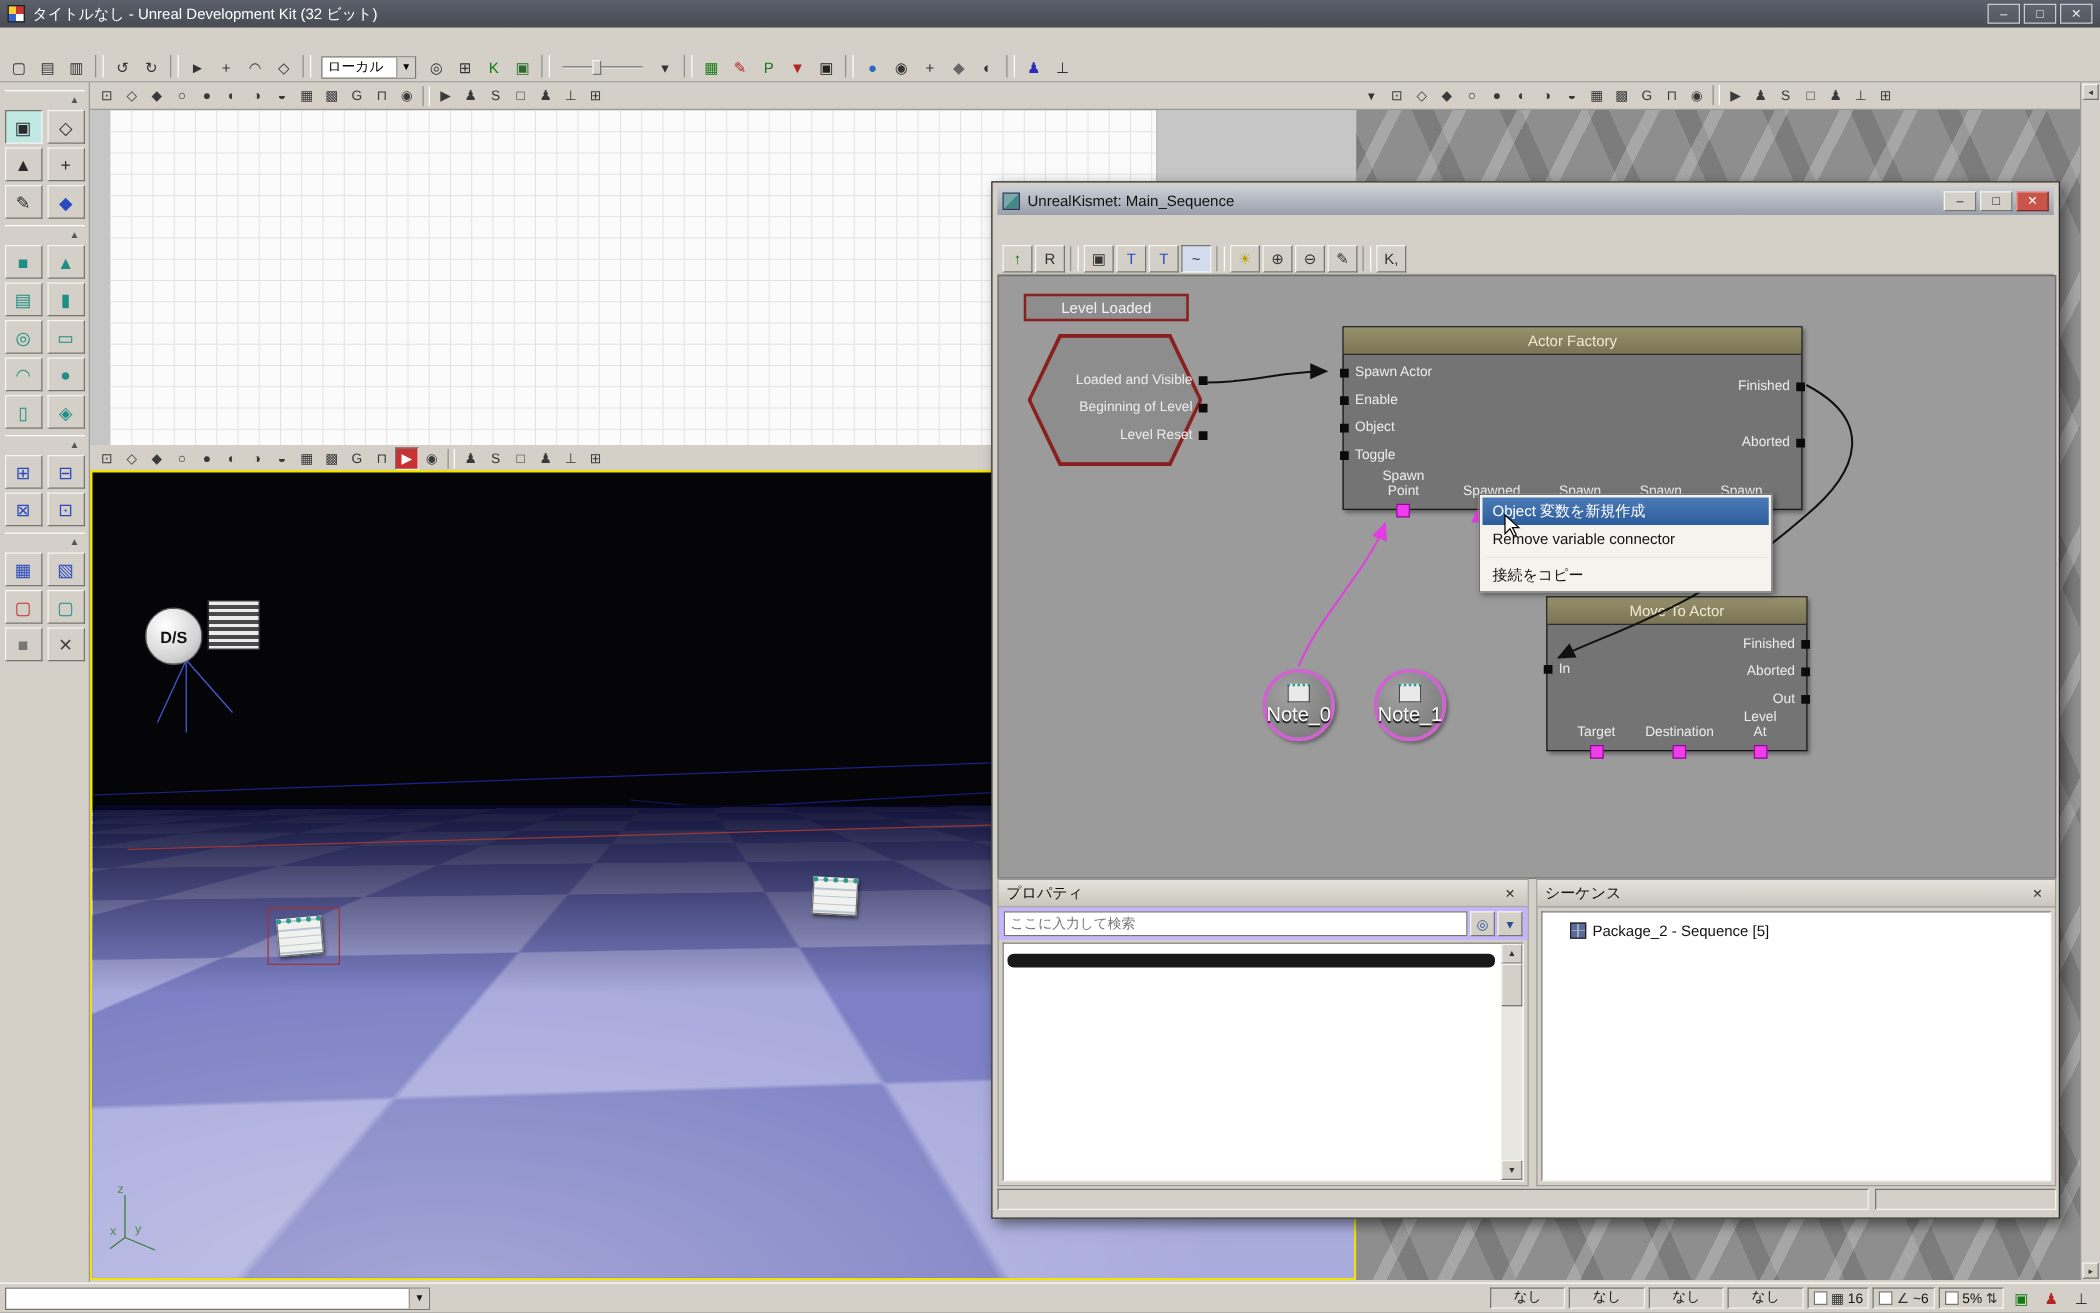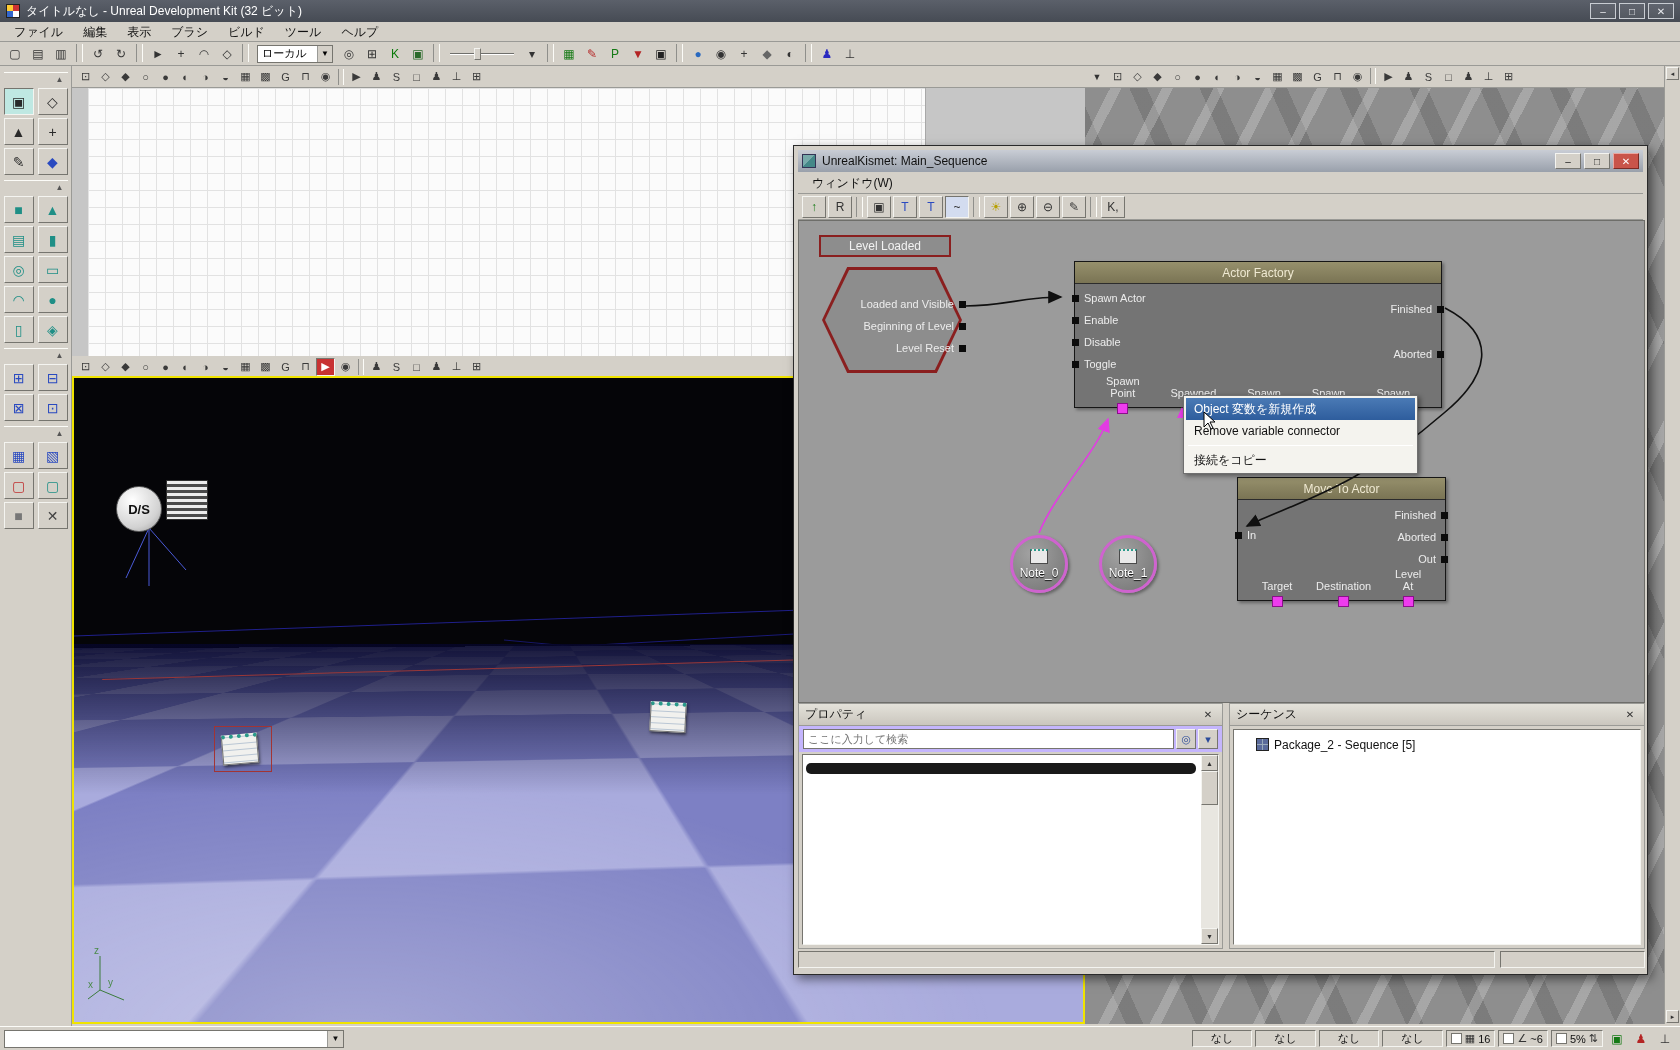--- a/index.html
+++ b/index.html
@@ -94,21 +94,21 @@
 .pin-var{display:flex;flex-direction:column;align-items:center;color:#ececec;font-size:11px;line-height:1.15;text-align:center;max-width:58px;white-space:pre-line}
 .pin-var::after{content:"";width:9px;height:9px;background:#ee3cee;border:1px solid #8a118a;margin-top:3px}
 .af .pin-out + .pin-out{margin-top:23px}
 .mta .pins-out{top:26px}
 .mta .pins-in{top:46px}
 .hexwrap{position:absolute}
 .hex{position:absolute;inset:0;background:#8a1f1f;clip-path:polygon(18% 0,82% 0,100% 50%,82% 100%,18% 100%,0 50%)}
 .hex.in2{inset:3px;background:#8d8d8d}
 .hextitle{position:absolute;background:#8d8d8d;border:2px solid #8a1f1f;color:#f2f2f2;font-size:12px;text-align:center;line-height:18px}
 .hex-outs{position:absolute;right:-1px;left:0;top:26px;display:flex;flex-direction:column;align-items:flex-end}
-.knote{position:absolute;width:58px;height:58px;border-radius:50%;background:radial-gradient(circle at 35% 30%,#a2a2a2,#737373);border:3px solid #cf63cf;display:flex;flex-direction:column;align-items:center;justify-content:center;color:#fff;font-size:12px;text-shadow:0 1px 1px #000;box-shadow:2px 2px 3px rgba(0,0,0,.35)}
+.knote{position:absolute;width:58px;height:58px;border-radius:50%;background:radial-gradient(circle at 35% 30%,#a2a2a2,#737373);border:3px solid #cf63cf;display:flex;flex-direction:column;align-items:center;justify-content:center;color:#fff;font-size:16px;text-shadow:0 1px 1px #000;box-shadow:2px 2px 3px rgba(0,0,0,.35)}
 .knote::before{content:"";width:16px;height:12px;background:#e9e9e9;border:1px solid #4a4a4a;border-top:2px dotted #2a9a8a;margin-bottom:2px}
 .ctxmenu{position:absolute;width:235px;background:#f4f3ee;border:1px solid #6f6f6f;box-shadow:2px 2px 5px rgba(0,0,0,.45);padding:2px;z-index:60}
 .ctxmenu .mi{height:22px;line-height:22px;padding:0 16px 0 8px;font-size:12px;color:#111;white-space:nowrap}
 .ctxmenu .mi.hl{background:linear-gradient(#4a7ab5,#2e5d9d);color:#fff}
 .ctxmenu .msep{height:1px;background:#b0b0ac;border-bottom:1px solid #fff;margin:3px 2px}
 
 
 .kpanels{position:absolute;left:0;top:553px;width:847px;height:246px;display:flex;gap:6px}
 .kpanel{position:relative;height:246px;background:#d4d0c8;border:1px solid #9a9a96}
 .ptitle{height:22px;background:linear-gradient(#e4e2da,#cac6be);border-bottom:1px solid #9a9a96;display:flex;align-items:center;padding:0 6px;font-size:12px;color:#111}
@@ -139,29 +139,20 @@
   <div class="titlebar">
     <span class="appicon"></span>
     <span>タイトルなし - Unreal Development Kit (32 ビット)</span>
     <span class="wctrls">
       <span class="wbtn">–</span>
       <span class="wbtn">□</span>
       <span class="wbtn">✕</span>
     </span>
   </div>
 
-  <div class="menubar">
-      <span class="menu-item">ファイル</span>
-      <span class="menu-item">編集</span>
-      <span class="menu-item">表示</span>
-      <span class="menu-item">ブラシ</span>
-      <span class="menu-item">ビルド</span>
-      <span class="menu-item">ツール</span>
-      <span class="menu-item">ヘルプ</span>
-    </div>
 
   <div class="maintb">
     <span style="display:flex;gap:1px">
         <span class="tb-ico">▢</span>
         <span class="tb-ico">▤</span>
         <span class="tb-ico">▥</span>
         <span class="tb-ico-sep"></span>
         <span class="tb-ico">↺</span>
         <span class="tb-ico">↻</span>
         <span class="tb-ico-sep"></span>
@@ -398,23 +389,20 @@
     <div class="kin">
       <div class="ktitle">
         <span class="kicon16"></span>
         <span>UnrealKismet: Main_Sequence</span>
         <span class="wctrls">
           <span class="wbtn">–</span>
           <span class="wbtn">□</span>
           <span class="wbtn close">✕</span>
         </span>
       </div>
-      <div class="kmenu">
-          <span class="menu-item">ウィンドウ(W)</span>
-        </div>
       <div class="ktb">
           <span class="kicon" style="color: rgb(21, 122, 21);">↑</span>
           <span class="kicon">R</span>
           <span class="kicon-sep"></span>
           <span class="kicon">▣</span>
           <span class="kicon" style="color: rgb(42, 74, 192);">T</span>
           <span class="kicon" style="color: rgb(42, 74, 192);">T</span>
           <span class="kicon active">~</span>
           <span class="kicon-sep"></span>
           <span class="kicon" style="color: rgb(184, 160, 0);">☀</span>
@@ -436,21 +424,21 @@
               <span class="pin-out">Beginning of Level</span>
               <span class="pin-out">Level Reset</span>
             </div>
         </div>
 
         <div class="knode af" style="left:275px;top:40px;width:368px;height:147px">
           <div class="ntitle">Actor Factory</div>
           <div class="pins-in">
               <span class="pin-in">Spawn Actor</span>
               <span class="pin-in">Enable</span>
-              <span class="pin-in">Disable</span>
+              <span class="pin-in">Object</span>
               <span class="pin-in">Toggle</span>
             </div>
           <div class="pins-out">
               <span class="pin-out">Finished</span>
               <span class="pin-out">Aborted</span>
             </div>
           <div class="pins-var">
               <span class="pin-var">Spawn
 Point</span>
               <span class="pin-var">Spawned</span>

